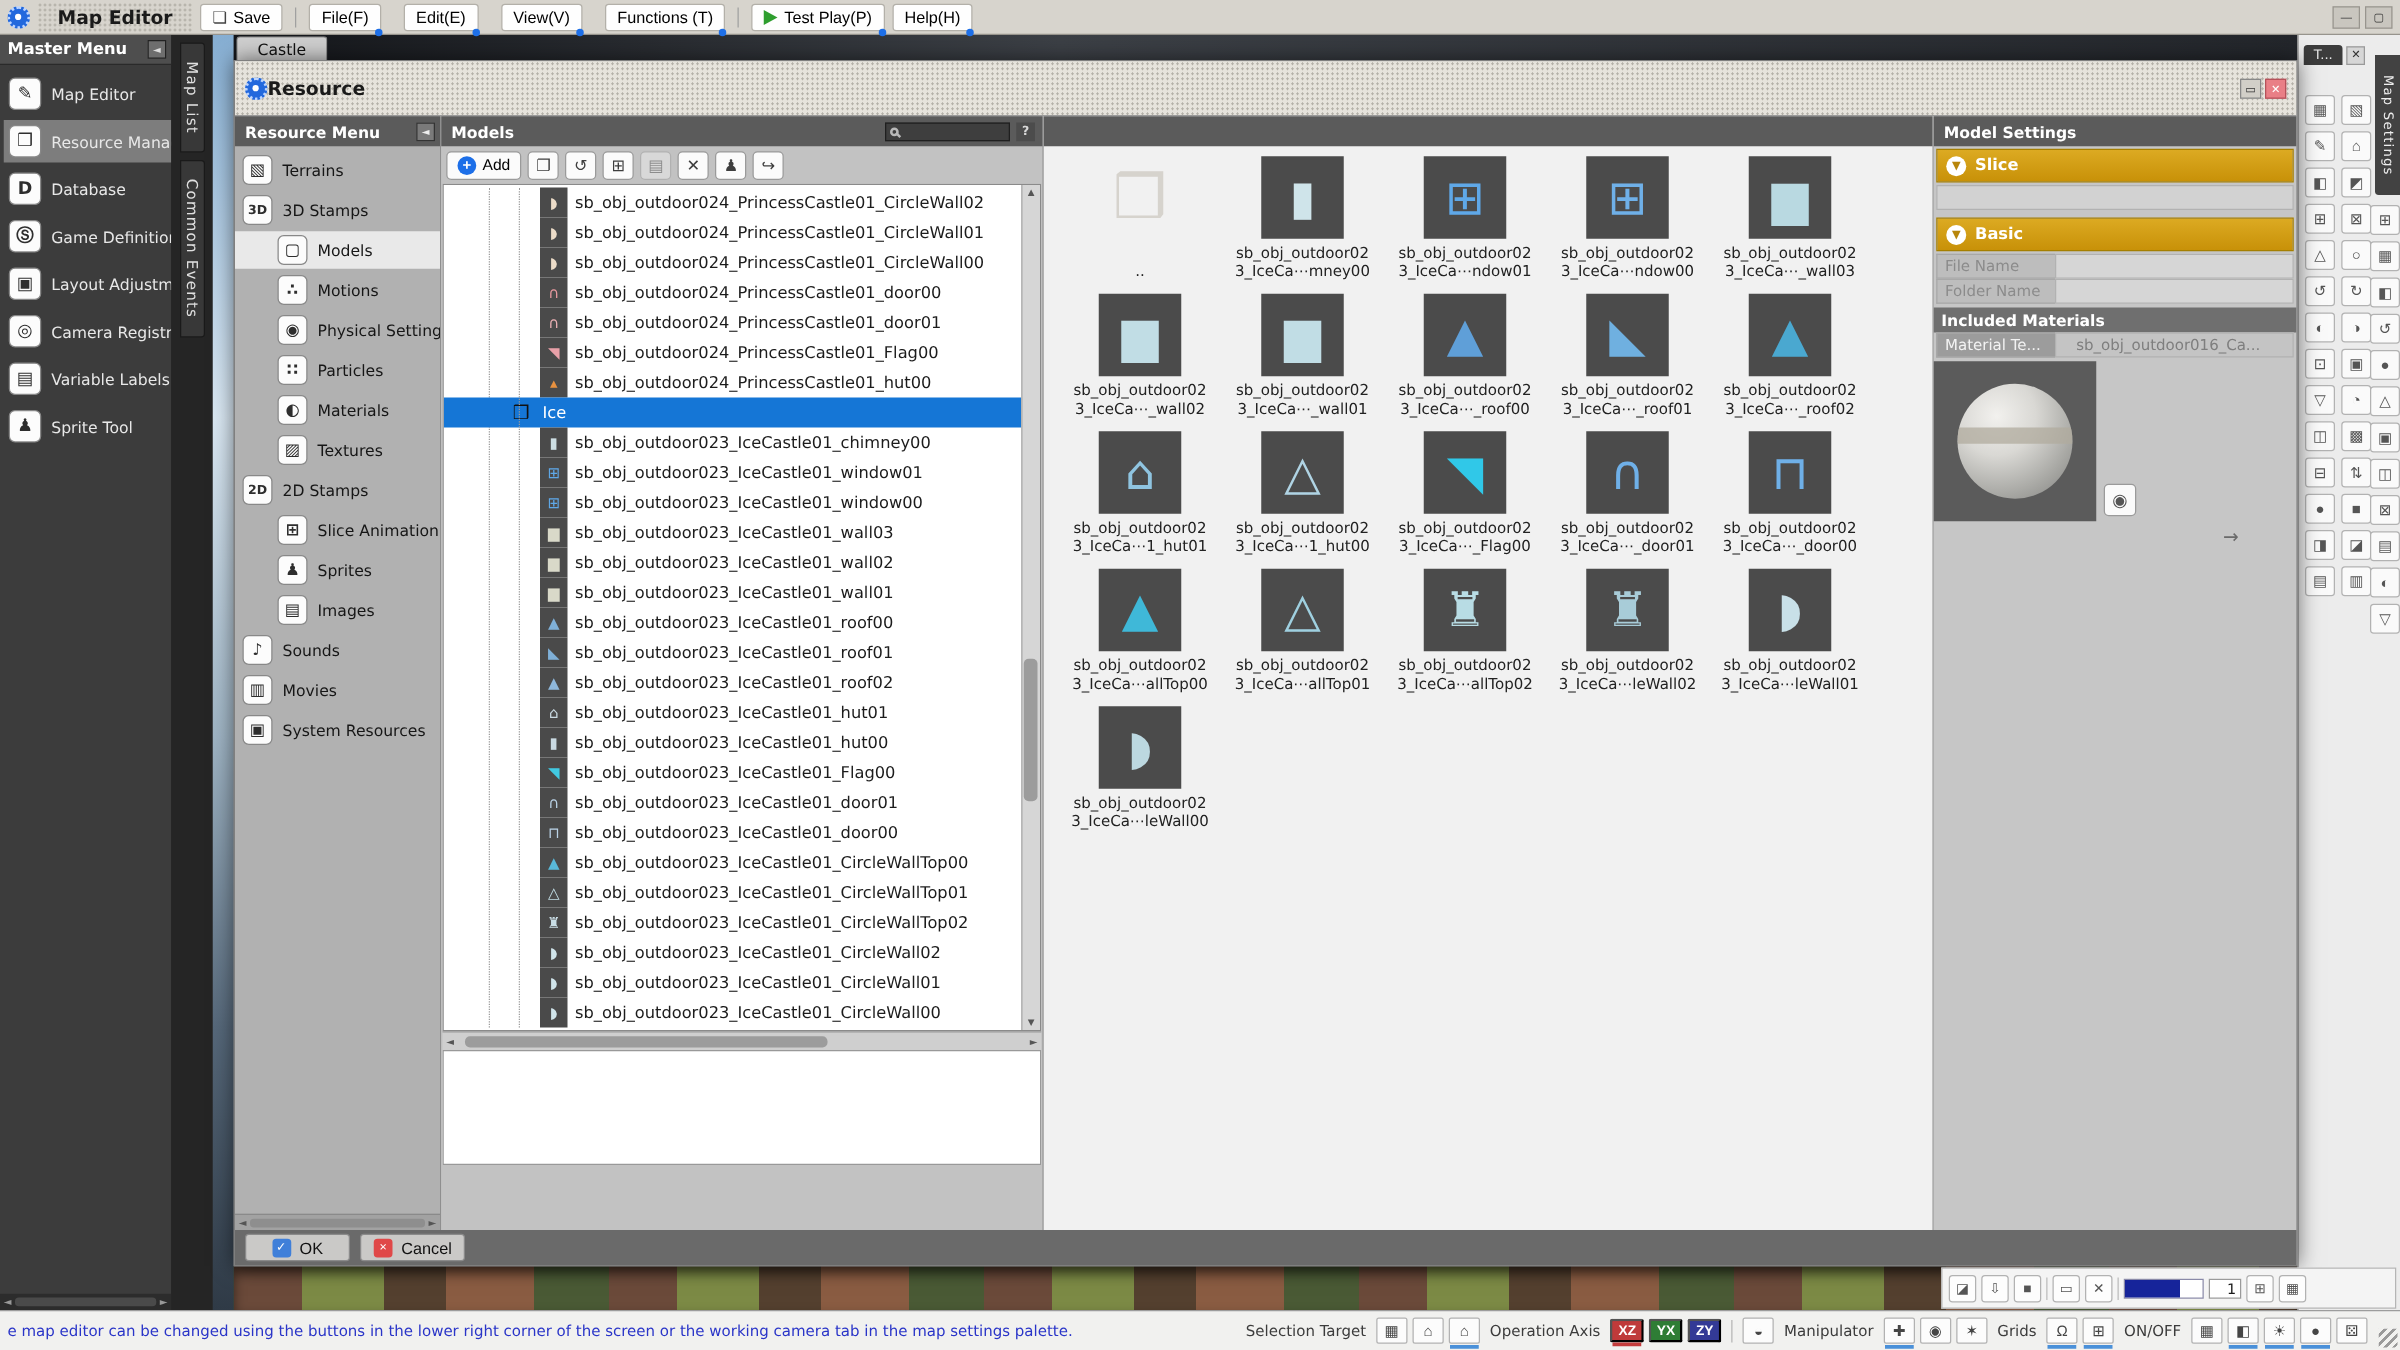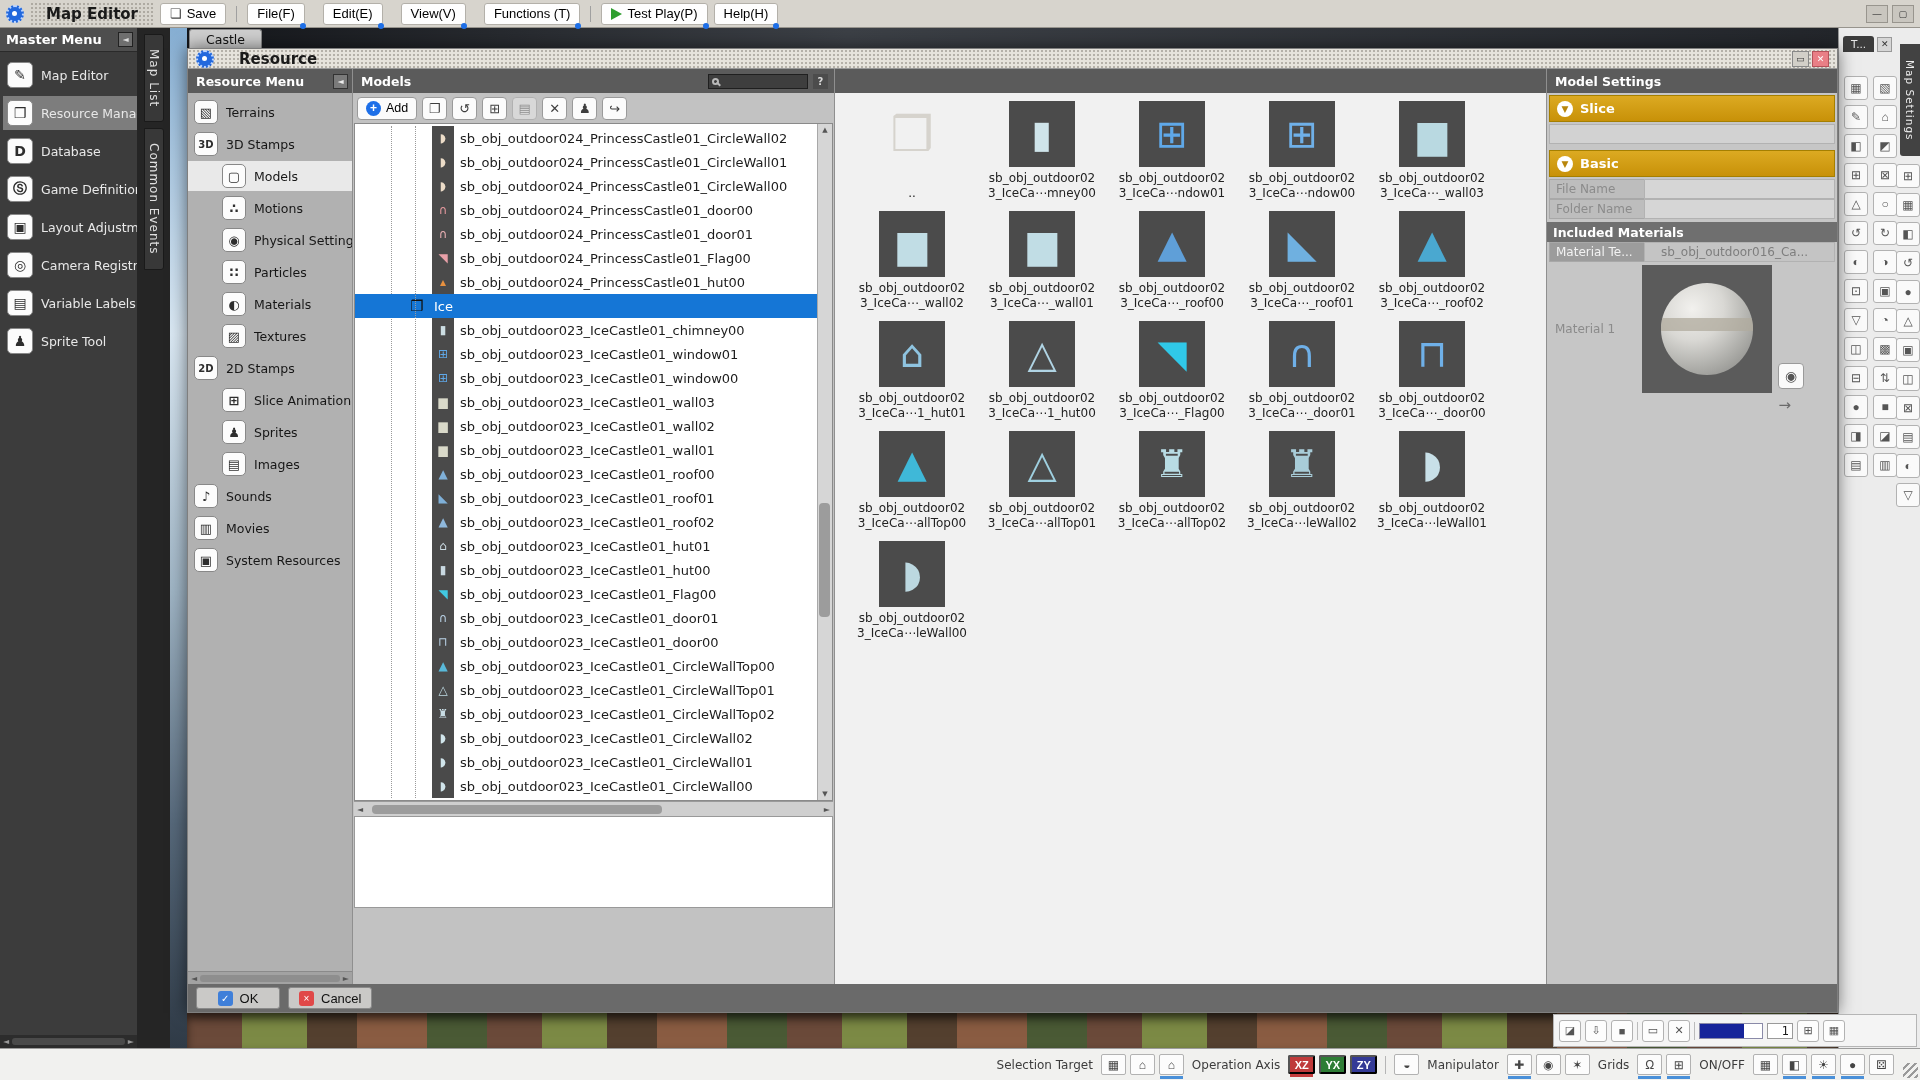--- a/index.html
+++ b/index.html
@@ -40,21 +40,21 @@
 .sidetabs{position:absolute;left:137px;top:28px;width:33px;height:1020px;background:#252525;padding-top:6px;display:flex;flex-direction:column;gap:6px;align-items:center;z-index:5}
 .vtab{writing-mode:vertical-rl;background:#383838;border:1px solid #1a1a1a;color:#e0e0e0;font-size:12px;padding:14px 2px;border-radius:0 3px 3px 0;letter-spacing:1px;white-space:nowrap}
 .sliver{position:absolute;left:170px;top:28px;width:17px;height:1020px;background:linear-gradient(180deg,#86aed2 0%,#d9e7f2 30%,#9fb4c4 55%,#56687a 78%,#2f3a46 100%)}
 
 
 .topstrip{position:absolute;left:187px;top:28px;width:1651px;height:21px;background:linear-gradient(90deg,#14161a,#3c4046 40%,#23262b);display:flex;align-items:flex-end;z-index:4}
 .map-tab{height:20px;margin-left:2px;padding:0 16px;background:#cfcfcf;border:1px solid #8a8a8a;border-bottom:none;border-radius:3px 3px 0 0;font-size:12.5px;display:flex;align-items:center;color:#111}
 
 
 .window{position:absolute;left:187px;top:48px;width:1651px;height:965px;border:1px solid #7f7f7f;background:#c6c6c6;display:flex;flex-direction:column;box-shadow:0 0 16px rgba(0,0,0,.55);z-index:10}
-.titlebar{height:20px;background:#e6e3dc;background-image:radial-gradient(#b5b1a9 1px,transparent 1px);background-size:4px 4px;display:flex;align-items:center;padding:0 8px;gap:25px;border-bottom:1px solid #9a9a9a;flex:none}
+.titlebar{height:44px;background:#e6e3dc;background-image:radial-gradient(#b5b1a9 1px,transparent 1px);background-size:4px 4px;display:flex;align-items:center;padding:0 8px;gap:0;border-bottom:1px solid #9a9a9a;flex:none}
 .w-title{font-weight:bold;font-size:15px}
 .tb-btns{margin-left:auto;display:flex;gap:3px}
 .tbtn{width:17px;height:16px;border:1px solid #888;font-size:9px;display:flex;align-items:center;justify-content:center;background:#d2cfc8;color:#333}
 .tbtn.close{background:#e97f86;color:#fff;border-color:#b5525a}
 .winbody{flex:1;display:flex;min-height:0}
 
 
 .resmenu{width:165px;background:#b1b1b1;border-right:1px solid #8f8f8f;display:flex;flex-direction:column;flex:none}
 .phead{height:24px;background:#5b5b5b;color:#fff;font-weight:bold;font-size:12.5px;display:flex;align-items:center;padding:0 4px 0 8px;flex:none}
 .rm-col{margin-left:auto;width:15px;height:15px;background:#7a7a7a;border:1px solid #333;color:#eee;font-size:8px;display:flex;align-items:center;justify-content:center}
@@ -842,21 +842,20 @@
         <div class="frow">
           <span class="flabel">Folder Name</span>
           <span class="fval"></span>
         </div>
         <div class="incbar">Included Materials</div>
         <div class="frow matrow">
           <span class="flabel">Material Te...</span>
           <span class="fval">sb_obj_outdoor016_Ca...</span>
         </div>
         <div class="m1">
-          <span class="m1label">Material 1</span>
           <div class="preview">
             <div class="sphere"></div>
             <button class="pbtn">◉</button>
           </div>
         </div>
         <div class="arrowrow">
           <span>→</span>
         </div>
       </div>
     </div>
@@ -1042,20 +1041,21 @@
     <button class="mbtn2">
           <i>⊞</i>
         </button>
         <button class="mbtn2">
           <i>▦</i>
         </button>
       </div>
   </div>
 
   <div class="statusbar">
+    <span class="stmsg">e map editor can be changed using the buttons in the lower right corner of the screen or the working camera tab in the map settings palette.</span>
     <div class="stright">
       <span class="stlabel">Selection Target</span>
       <div class="st-host">
 
       <button class="sbtn">
             <i>▦</i>
           </button>
           <button class="sbtn">
             <i>⌂</i>
           </button>

